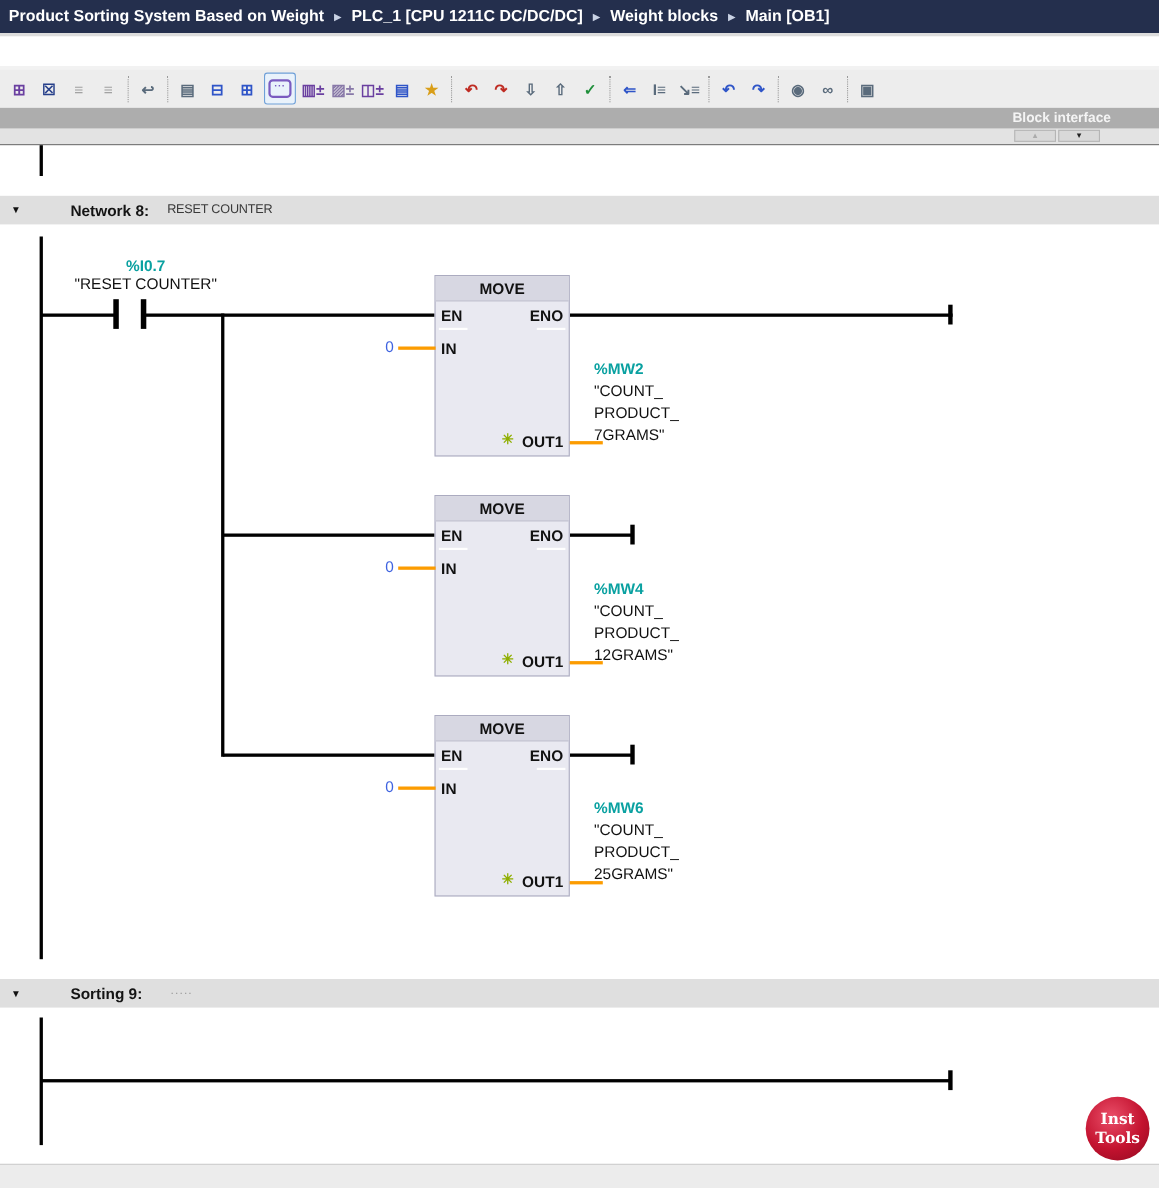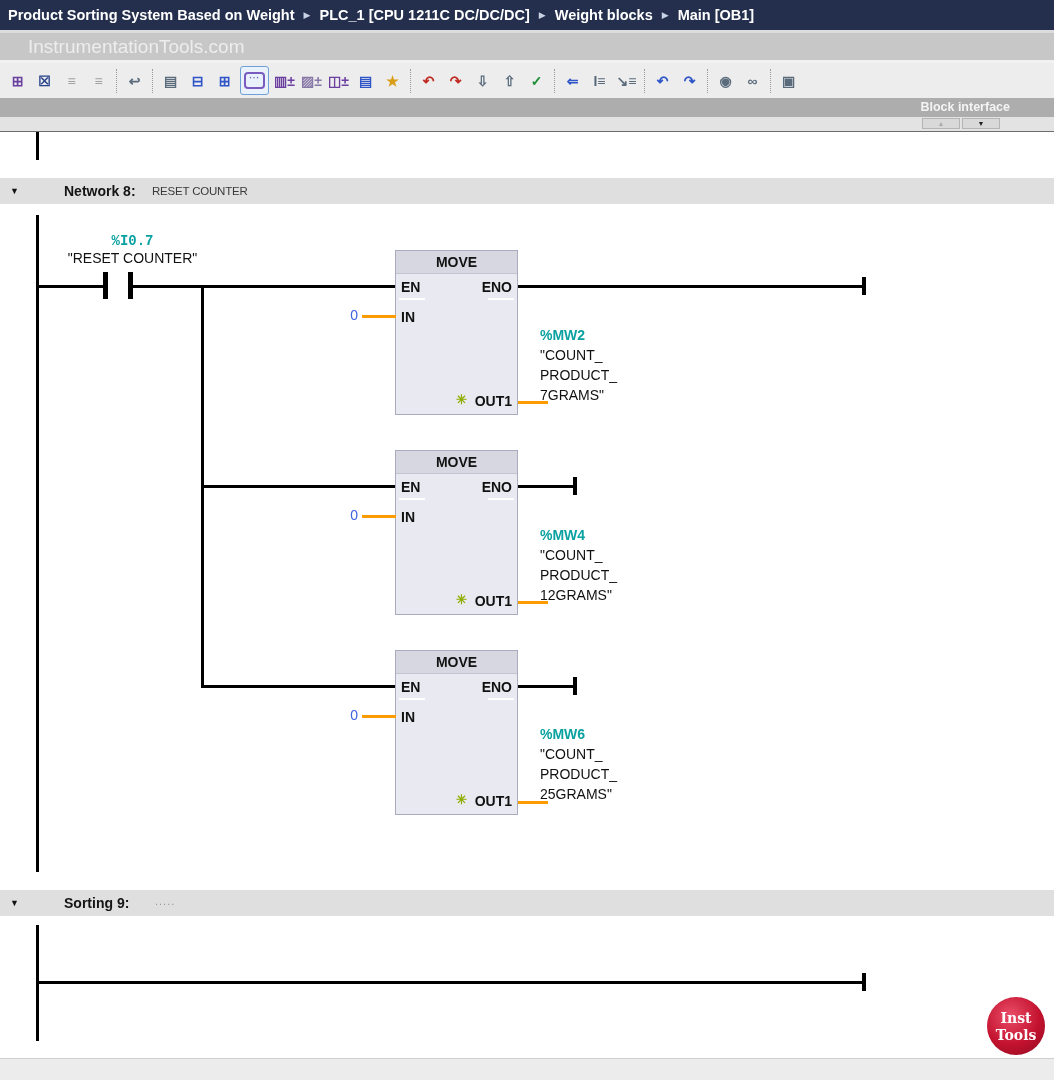--- a/index.html
+++ b/index.html
@@ -57,21 +57,21 @@
             font-weight:bold;font-size:14px;line-height:22px;color:#111;}
   .port{position:absolute;font-size:14px;font-weight:bold;color:#111;}
   .p-en{left:5px;top:28px}.p-eno{right:5px;top:28px}.p-in{left:5px;top:58px}.p-out{right:5px;top:142px}
   .u-en{position:absolute;left:3px;top:47px;width:26px;height:2px;background:#FFFFFF;}
   .u-eno{position:absolute;right:3px;top:47px;width:26px;height:2px;background:#FFFFFF;}
   .p-star{position:absolute;right:50px;top:141px;font-size:13px;color:#8FAE00;font-weight:bold;}
   .opr{position:absolute;left:540px;width:140px;font-size:14px;line-height:20px;color:#111;cursor:default;}
   .opr .addr{color:#0AA1A1;font-weight:bold;}
   .val{position:absolute;left:318px;width:40px;text-align:right;font-size:14px;color:#3F63E0;cursor:default;}
   .contact-lbl{position:absolute;left:45px;top:233px;width:175px;text-align:center;font-size:14px;cursor:default;}
-  .contact-lbl .addr{color:#0AA1A1;font-weight:bold;display:block;font-family:Liberation Mono, monospace;}
+  .contact-lbl .addr{color:#0AA1A1;font-weight:bold;display:block;}
   .contact-lbl .nm{color:#111;display:block;margin-top:1px;}
 
   
   .bottom-strip{position:absolute;left:0;top:1058px;width:1054px;height:22px;background:#ECECEC;
                 border-top:1px solid #CFCFCF;box-sizing:border-box;}
   .logo{position:absolute;left:987px;top:997px;width:58px;height:58px;border-radius:50%;
         background:radial-gradient(circle at 40% 32%, #EA4E68 0%, #C3122F 55%, #8E0A20 100%);
         color:#FFFFFF;font-family:"DejaVu Serif","Liberation Serif",serif;font-weight:bold;
         font-size:14px;text-align:center;line-height:17px;padding-top:13px;box-sizing:border-box;}
 </style>
@@ -84,23 +84,20 @@
     <span class="bc-item">Product Sorting System Based on Weight</span>
     <span class="bc-sep">▶</span>
     <span class="bc-item">PLC_1 [CPU 1211C DC/DC/DC]</span>
     <span class="bc-sep">▶</span>
     <span class="bc-item">Weight blocks</span>
     <span class="bc-sep">▶</span>
     <span class="bc-item">Main [OB1]</span>
   </div>
   <div class="sep-line-1"></div>
 
-  <div class="wm-bar">
-    <span class="wm-text">InstrumentationTools.com</span>
-  </div>
   <div class="sep-line-2"></div>
 
   <div class="toolbar">
     <span class="tb-icon c-purple">⊞</span>
     <span class="tb-icon c-navy">☒</span>
     <span class="tb-icon c-dim">≡</span>
     <span class="tb-icon c-dim">≡</span>
     <span class="tb-div"></span>
     <span class="tb-icon c-slate">↩</span>
     <span class="tb-div"></span>

